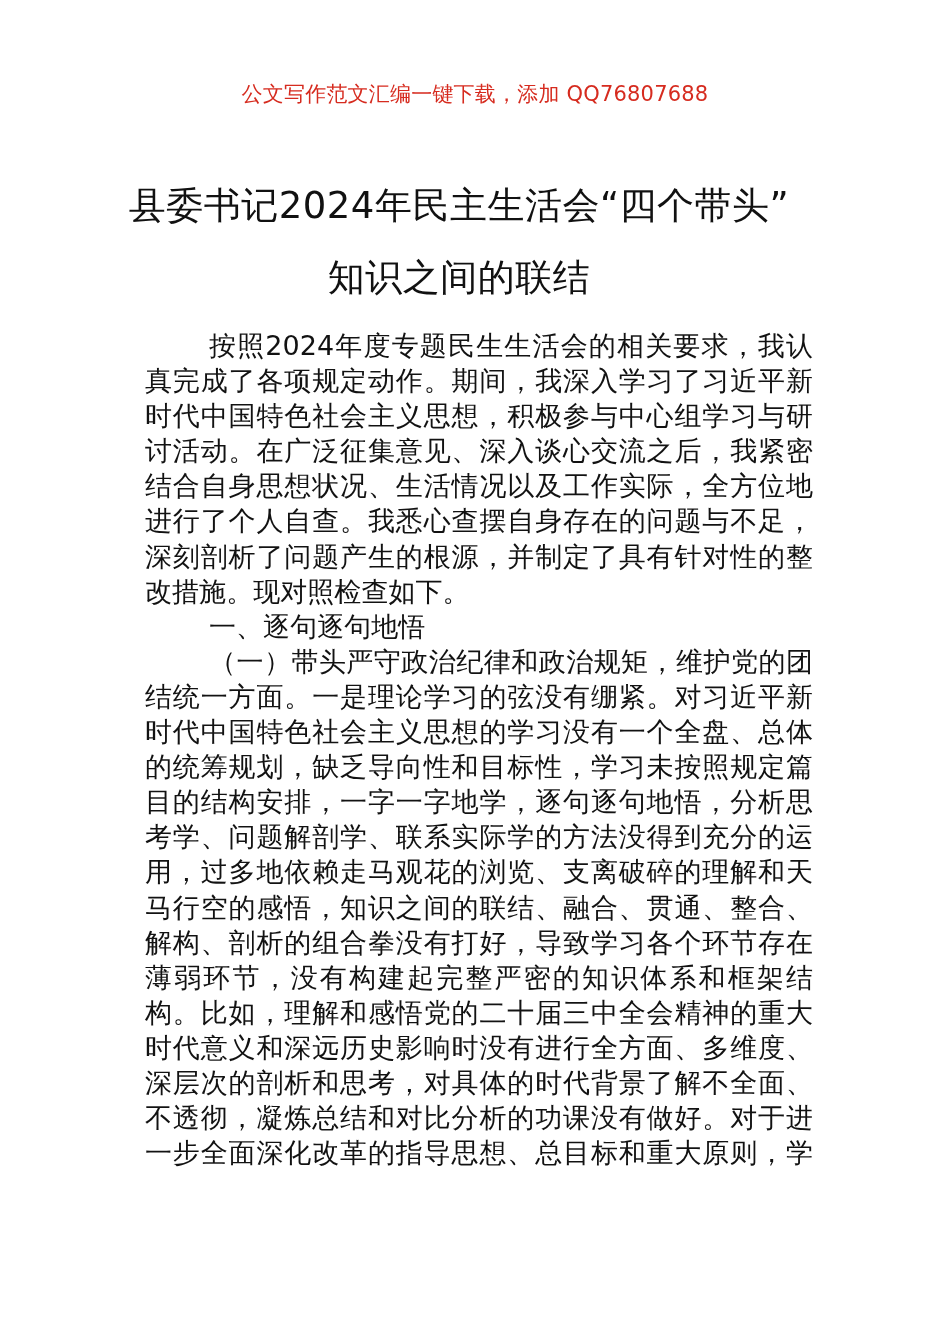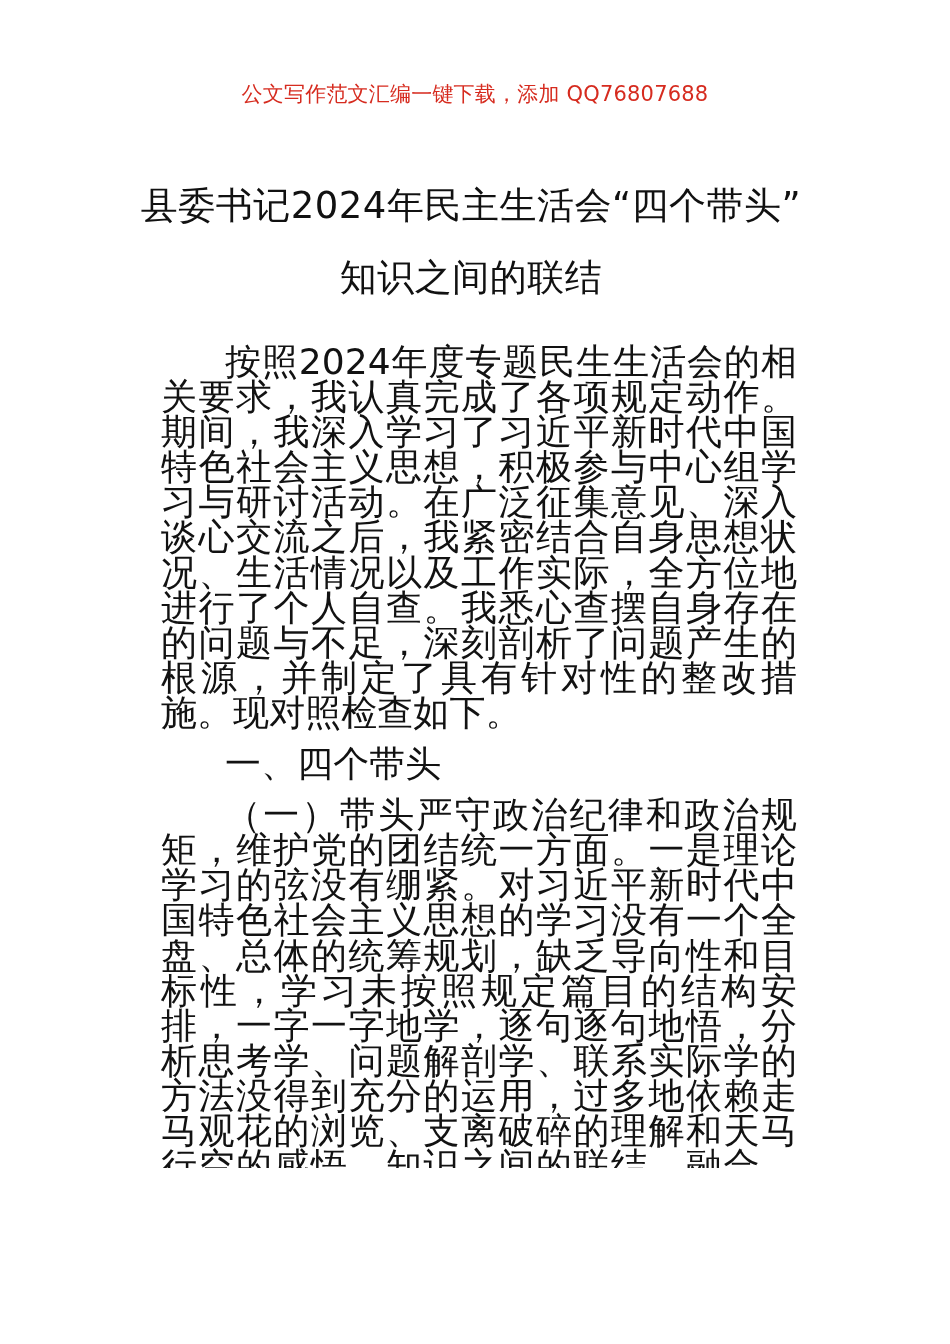--- a/index.html
+++ b/index.html
@@ -33,21 +33,21 @@
     letter-spacing: 0.2px;
     line-height: 1.2;
     white-space: nowrap;
     font-family: "DejaVu Sans", "Liberation Sans", sans-serif;
   }
 
   
   .doc-title {
     position: absolute;
     top: 170px;
-    left: 116px;
+    left: 104px;
     width: 710px;
     text-align: center;
     font-size: 37px;
     font-weight: 500;
     line-height: 72px;
     color: #111111;
     letter-spacing: 0.5px;
     font-family: "DejaVu Sans", "Liberation Sans", sans-serif;
   }
   .doc-title .title-line {
@@ -55,27 +55,27 @@
   }
 
   
   .body-block {
     position: absolute;
     top: 328px;
     left: 145px;
     width: 668px;
   }
   .para {
-    font-size: 36px;
+    font-size: 27px;
     line-height: 35.1px;
     color: #121212;
     text-align: justify;
     text-justify: inter-ideograph;
     text-indent: 64px;
-    margin: 16px;
+    margin: 0;
     letter-spacing: 0.05px;
     font-family: "DejaVu Sans", "Liberation Sans", sans-serif;
     word-break: break-all;
   }
 
   
   .page-number {
     position: absolute;
     top: 1189px;
     left: 0;
@@ -93,19 +93,19 @@
 
   <div class="promo-header">公文写作范文汇编一键下载，添加 QQ76807688</div>
 
   <div class="doc-title">
     <span class="title-line">县委书记2024年民主生活会“四个带头”</span>
     <span class="title-line">知识之间的联结</span>
   </div>
 
   <div class="body-block">
     <p class="para">按照2024年度专题民生生活会的相关要求，我认真完成了各项规定动作。期间，我深入学习了习近平新时代中国特色社会主义思想，积极参与中心组学习与研讨活动。在广泛征集意见、深入谈心交流之后，我紧密结合自身思想状况、生活情况以及工作实际，全方位地进行了个人自查。我悉心查摆自身存在的问题与不足，深刻剖析了问题产生的根源，并制定了具有针对性的整改措施。现对照检查如下。</p>
-    <p class="para">一、四个带头</p>
+    <p class="para">一、逐句逐句地悟</p>
     <p class="para">（一）带头严守政治纪律和政治规矩，维护党的团结统一方面。一是理论学习的弦没有绷紧。对习近平新时代中国特色社会主义思想的学习没有一个全盘、总体的统筹规划，缺乏导向性和目标性，学习未按照规定篇目的结构安排，一字一字地学，逐句逐句地悟，分析思考学、问题解剖学、联系实际学的方法没得到充分的运用，过多地依赖走马观花的浏览、支离破碎的理解和天马行空的感悟，知识之间的联结、融合、贯通、整合、解构、剖析的组合拳没有打好，导致学习各个环节存在薄弱环节，没有构建起完整严密的知识体系和框架结构。比如，理解和感悟党的二十届三中全会精神的重大时代意义和深远历史影响时没有进行全方面、多维度、深层次的剖析和思考，对具体的时代背景了解不全面、不透彻，凝炼总结和对比分析的功课没有做好。对于进一步全面深化改革的指导思想、总目标和重大原则，学习停留在浅表化的层次，对各项内容</p>
   </div>
 
   <div class="page-number">1</div>
 
 </div>
 
 </body></html>

